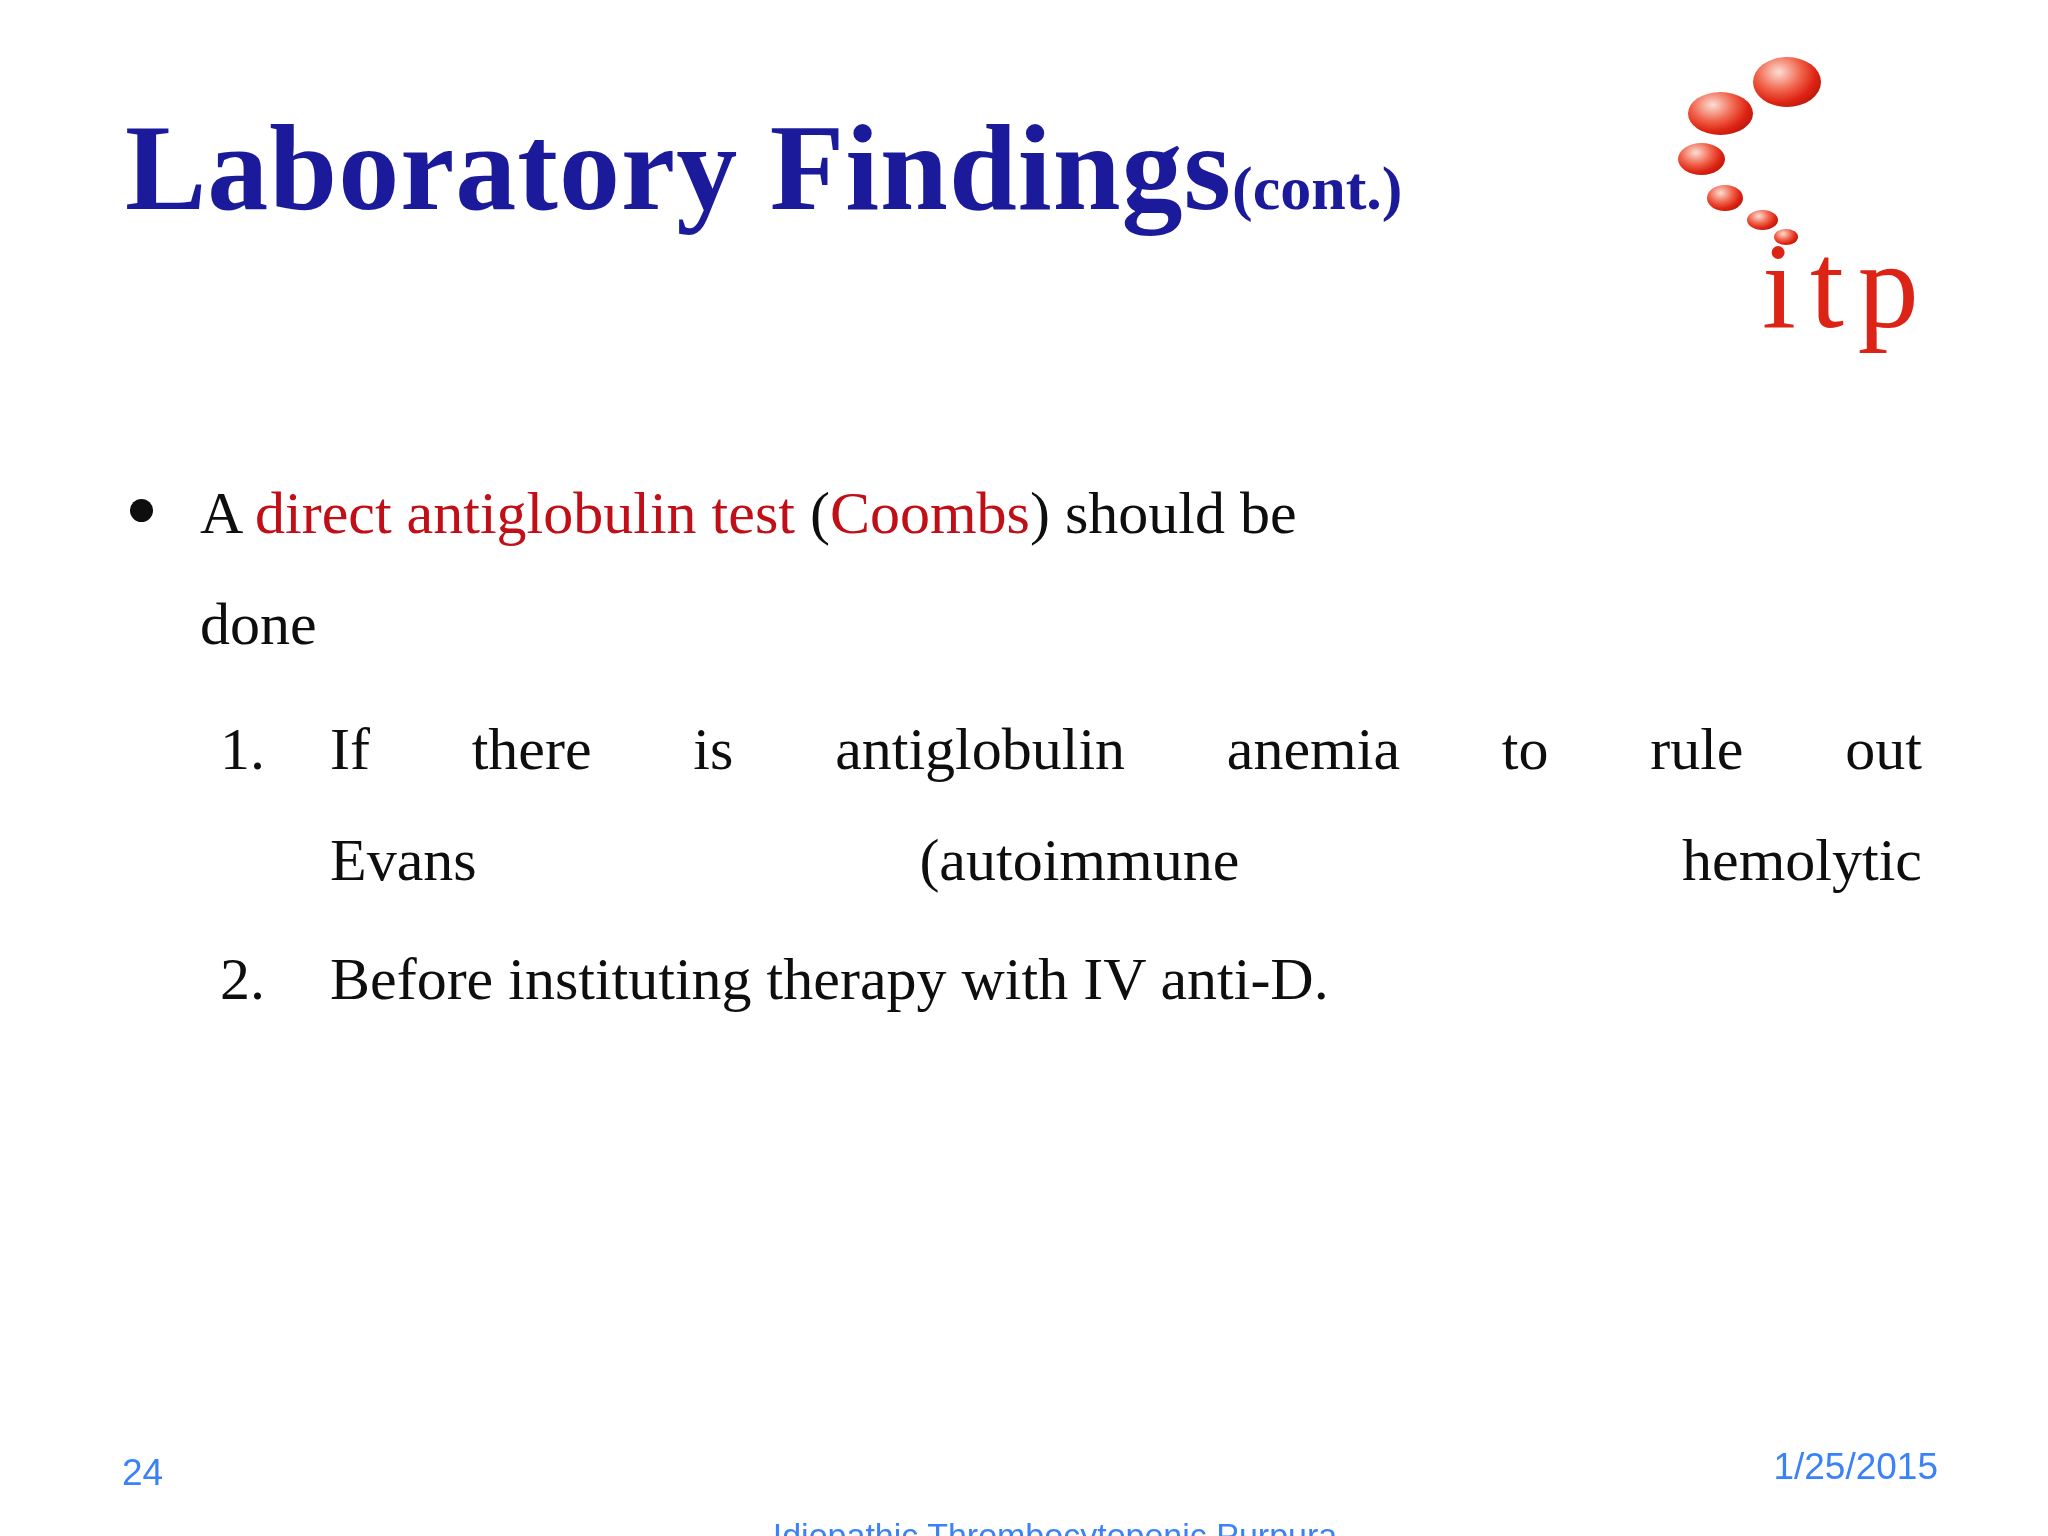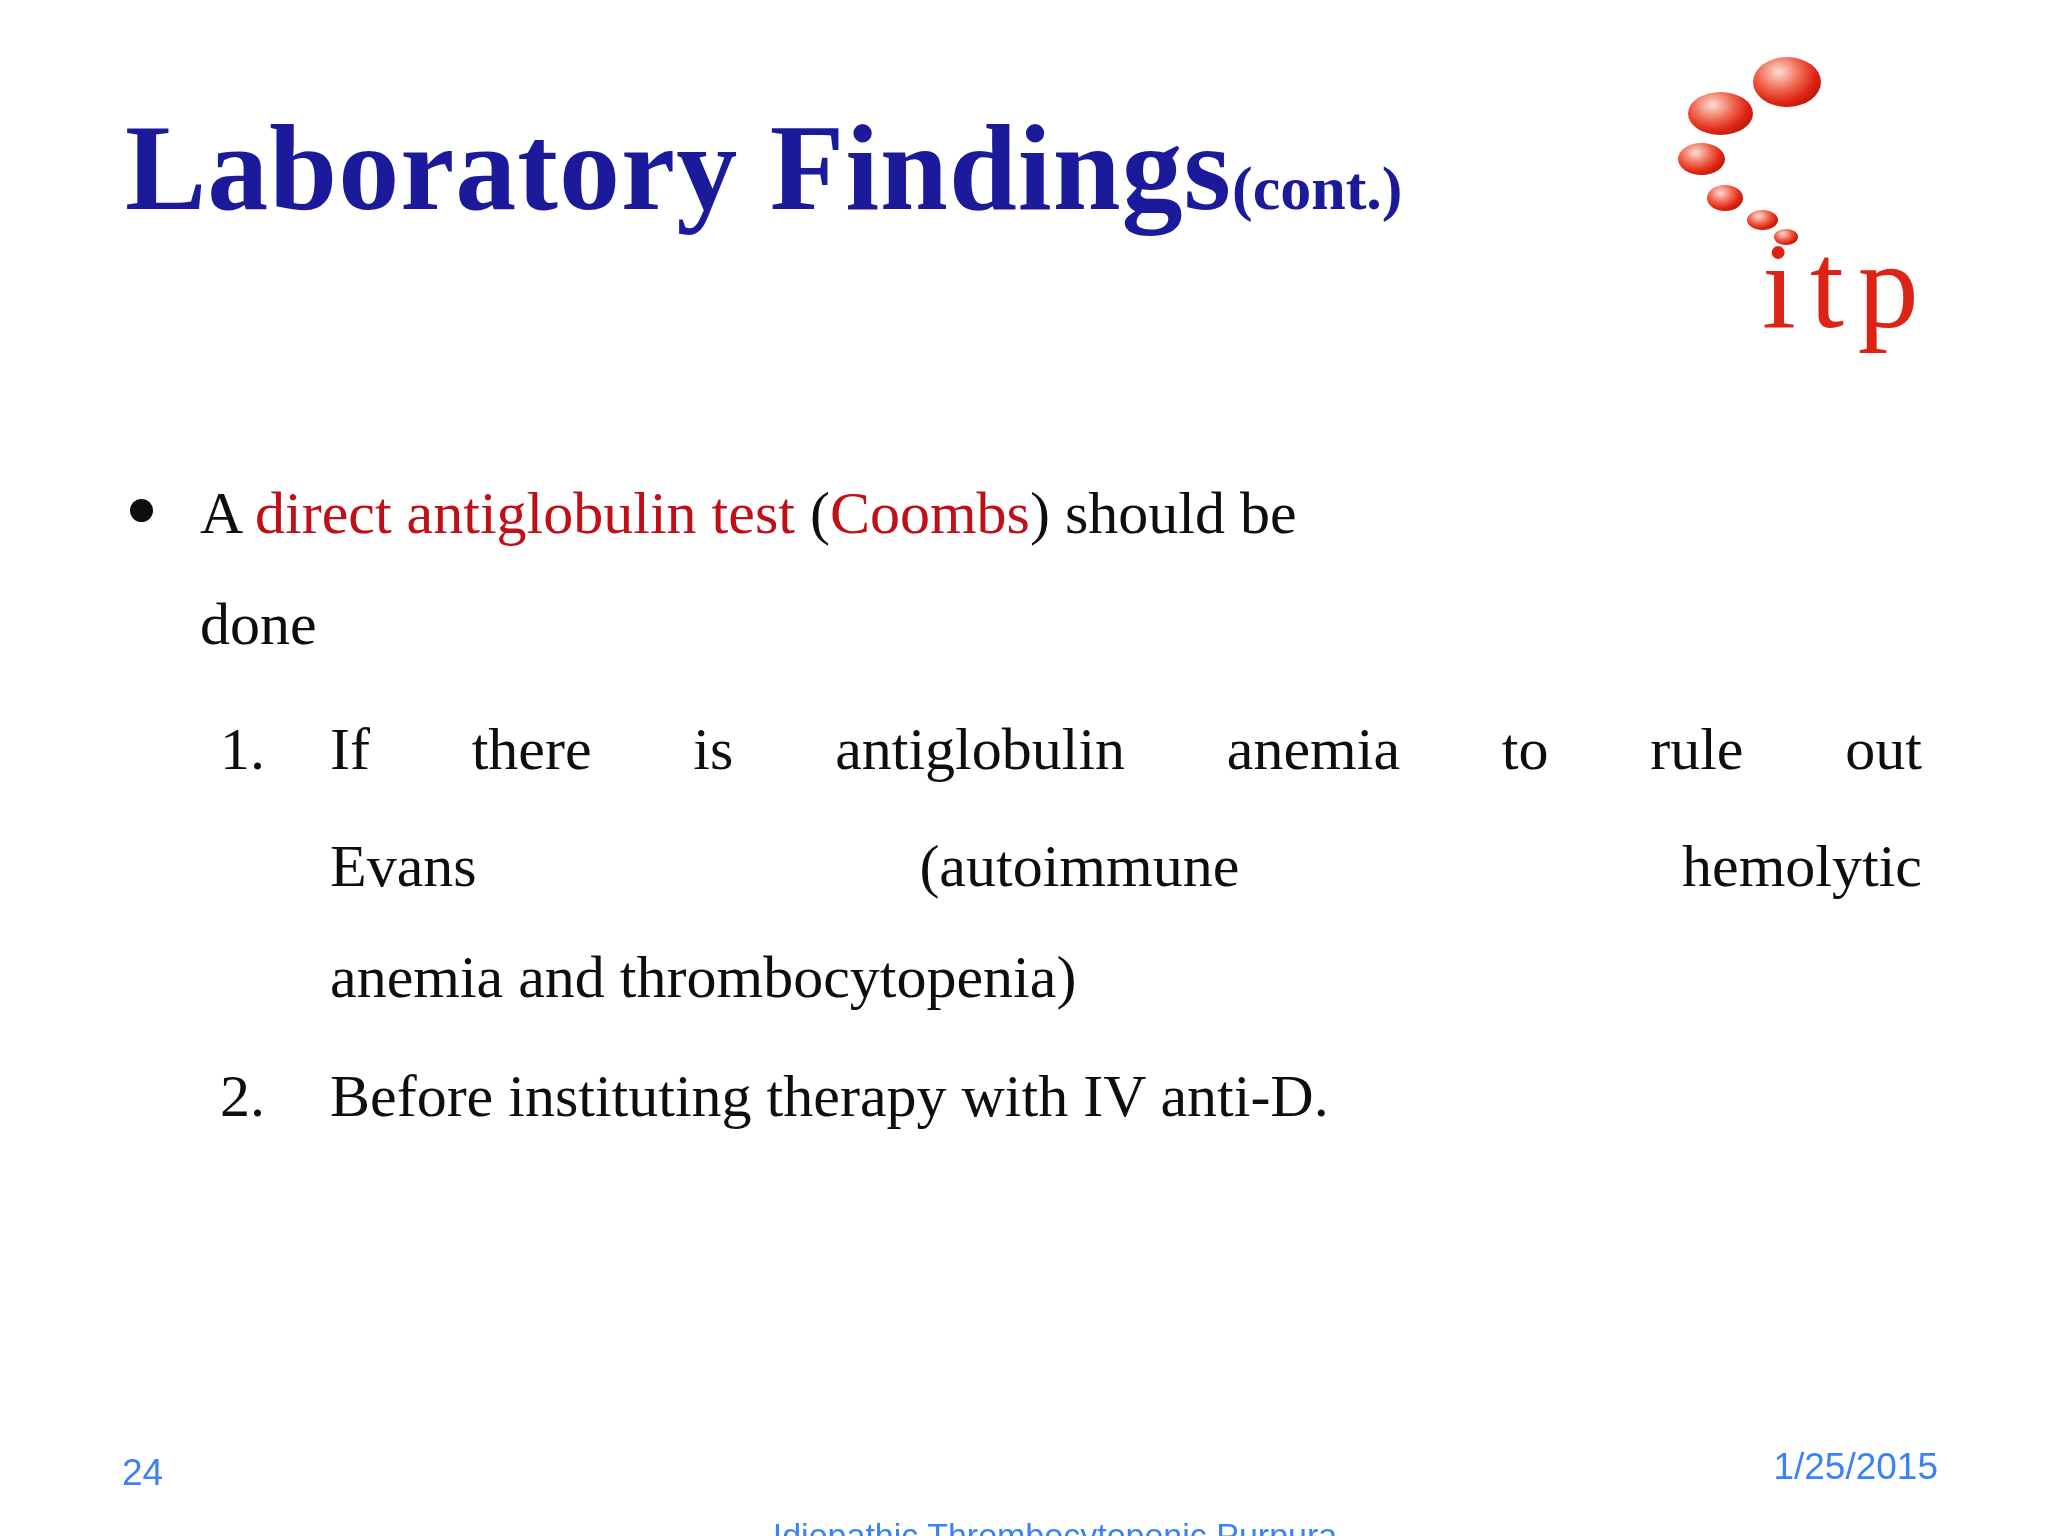--- a/index.html
+++ b/index.html
@@ -51,21 +51,21 @@
   }
   .one-line { white-space:nowrap; }
 
   .num-item { position:relative; padding-left:202px; }
   .num-item.first { margin-top:14px; }
   .num-item.second { margin-top:8px; }
   .num-label { position:absolute; left:92px; top:0; }
 
   .just-line {
     display:flex; justify-content:space-between;
-    width:100%; height:111px; line-height:111px; overflow:visible;margin-top:6px;
+    width:100%; height:111px; line-height:111px; overflow:visible;
   }
 
   
   .footer-text {
     font-family:"Liberation Sans", sans-serif;
     color:#3b82f6;
   }
   .page-number { position:absolute; left:122px; top:1452px; font-size:37px; }
   .footer-center {
     position:absolute; left:1055px; top:1428px; transform:translateX(-50%);
@@ -108,21 +108,20 @@
           <span>anemia</span>
           <span>to</span>
           <span>rule</span>
           <span>out</span>
         </div>
       <div class="just-line">
           <span>Evans</span>
           <span>(autoimmune</span>
           <span>hemolytic</span>
         </div>
-      <div class="one-line">anemia and thrombocytopenia)</div>
     </div>
 
     <div class="num-item second">
       <span class="num-label">2.</span>
       <div class="one-line">Before instituting therapy with IV anti-D.</div>
     </div>
 
   </div>
 
   <div class="footer-text page-number">24</div>

